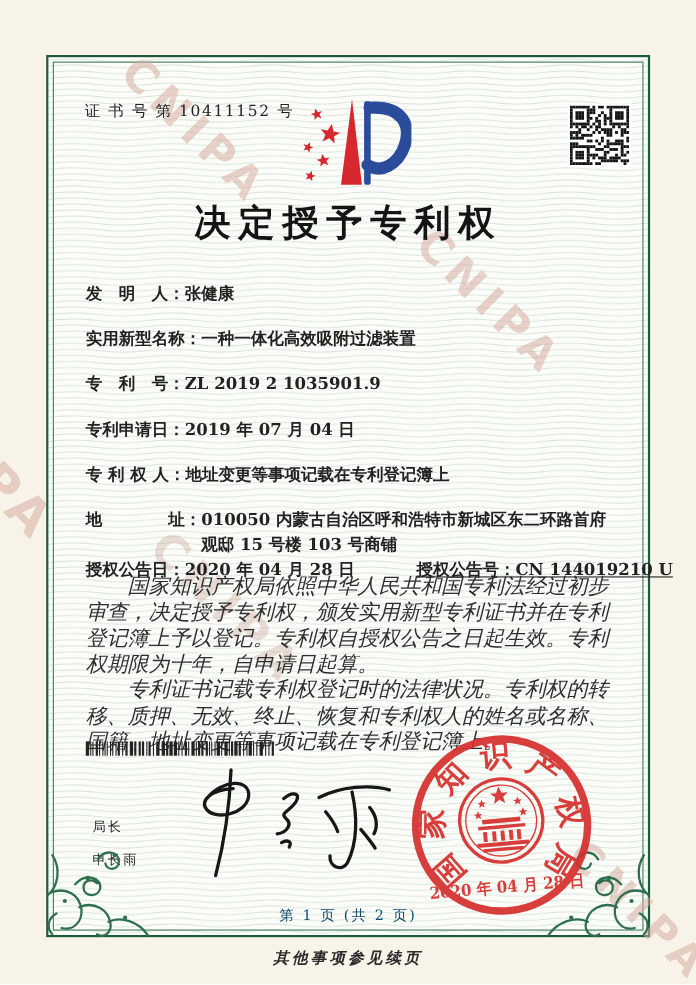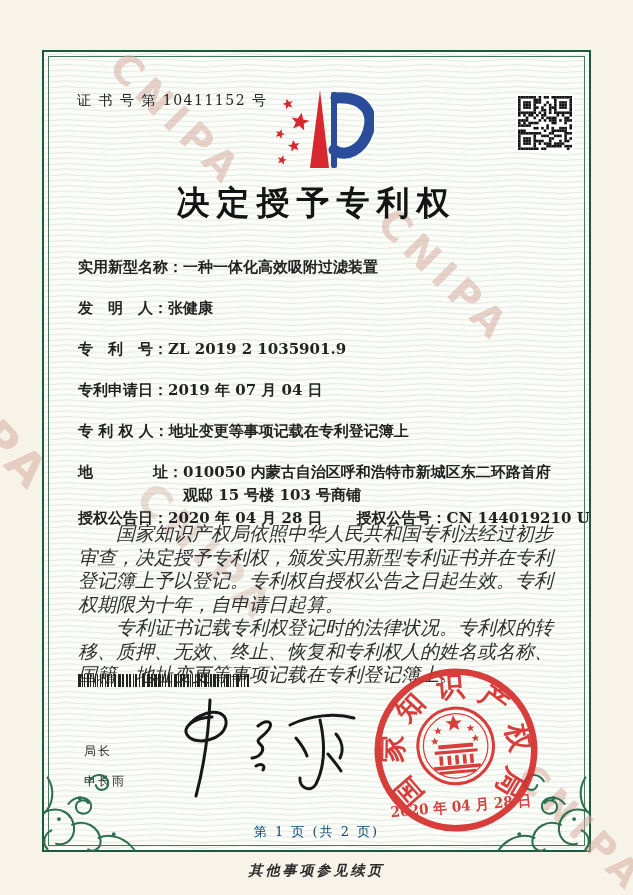--- a/index.html
+++ b/index.html
@@ -57,21 +57,21 @@
     position:absolute;left:34px;top:204px;right:34px;
     font-size:15px;font-weight:600;color:#222;
   }
   .row{display:flex;line-height:22px;margin-bottom:19px;}
   .row .lb{flex:0 0 auto;white-space:pre;}
   .row .val{flex:1 1 auto;}
   .row.address{margin-bottom:0;}
   .row.address .val{line-height:23px;}
   .grant{display:flex;line-height:22px;margin-bottom:0;}
   .grant .pair{display:flex;white-space:pre;}
-  .grant .pair.second{margin-left:34px;}
+  .grant .pair.second{margin-left:56px;text-decoration:underline;}
   
   .paras{
     position:absolute;left:34px;top:470px;right:30px;
     font-size:19px;line-height:23.5px;color:#2e2e2e;
     font-style:italic;font-weight:500;
   }
   .paras p{margin:0;text-indent:2em;}
   
   .barcode{position:absolute;left:34px;top:622px;height:13px;display:flex;align-items:stretch;}
   .barcode i{display:block;height:100%;}
@@ -374,26 +374,26 @@
             <rect x="18.00" y="51.43" width="2.62" height="2.62" fill="#141414"></rect>
             <rect x="23.14" y="51.43" width="2.62" height="2.62" fill="#141414"></rect>
             <rect x="25.71" y="51.43" width="2.62" height="2.62" fill="#141414"></rect>
             <rect x="48.86" y="51.43" width="2.62" height="2.62" fill="#141414"></rect>
           </svg></div>
 
       <h1 class="title">决定授予专利权</h1>
 
       <div class="fields">
         <div class="row">
+          <span class="lb">发　明　人：</span>
+          <span class="val">张健康</span>
+        </div>
+        <div class="row">
           <span class="lb">实用新型名称：</span>
           <span class="val">一种一体化高效吸附过滤装置</span>
-        </div>
-        <div class="row">
-          <span class="lb">发　明　人：</span>
-          <span class="val">张健康</span>
         </div>
         <div class="row">
           <span class="lb">专　利　号：</span>
           <span class="val">ZL 2019 2 1035901.9</span>
         </div>
         <div class="row">
           <span class="lb">专利申请日：</span>
           <span class="val">2019 年 07 月 04 日</span>
         </div>
         <div class="row">

